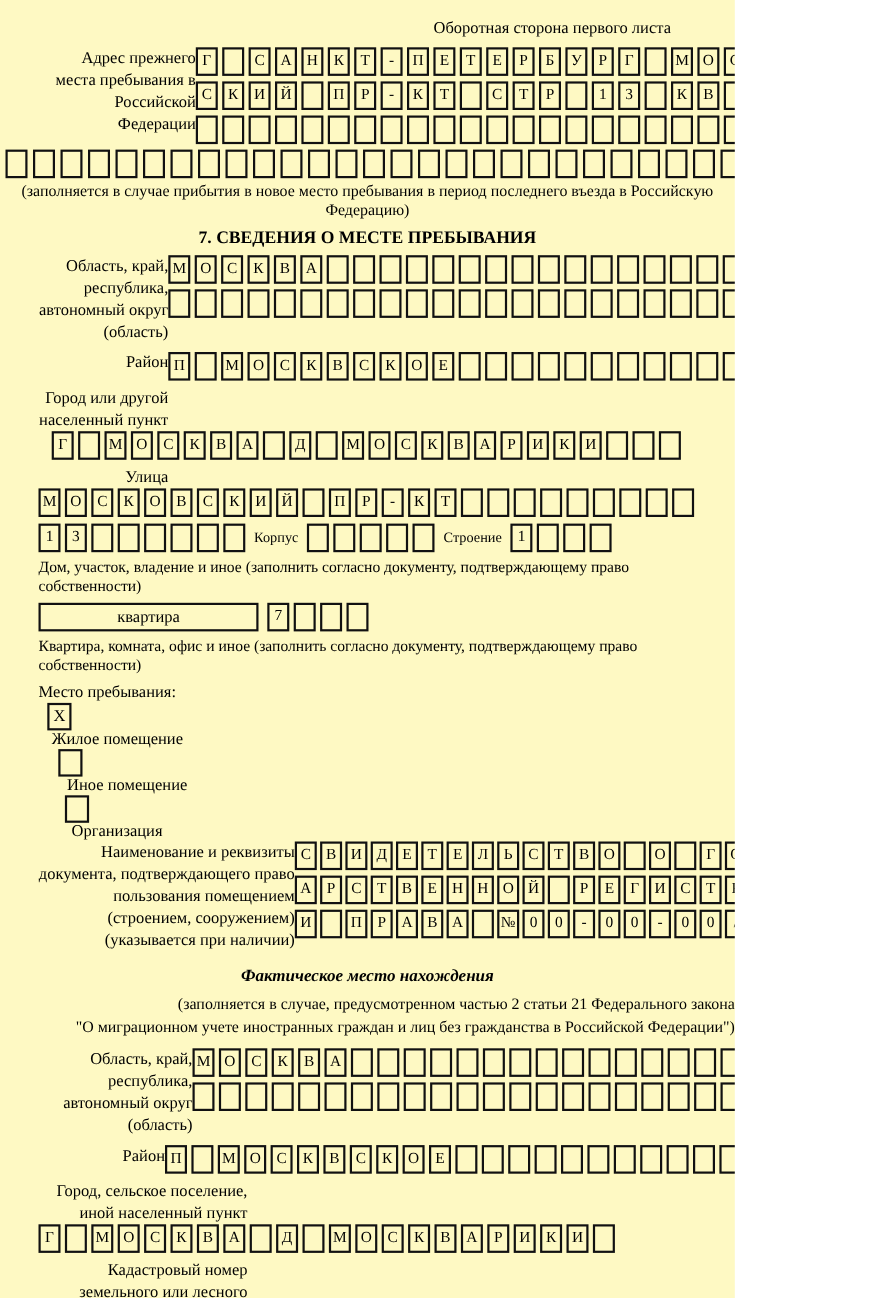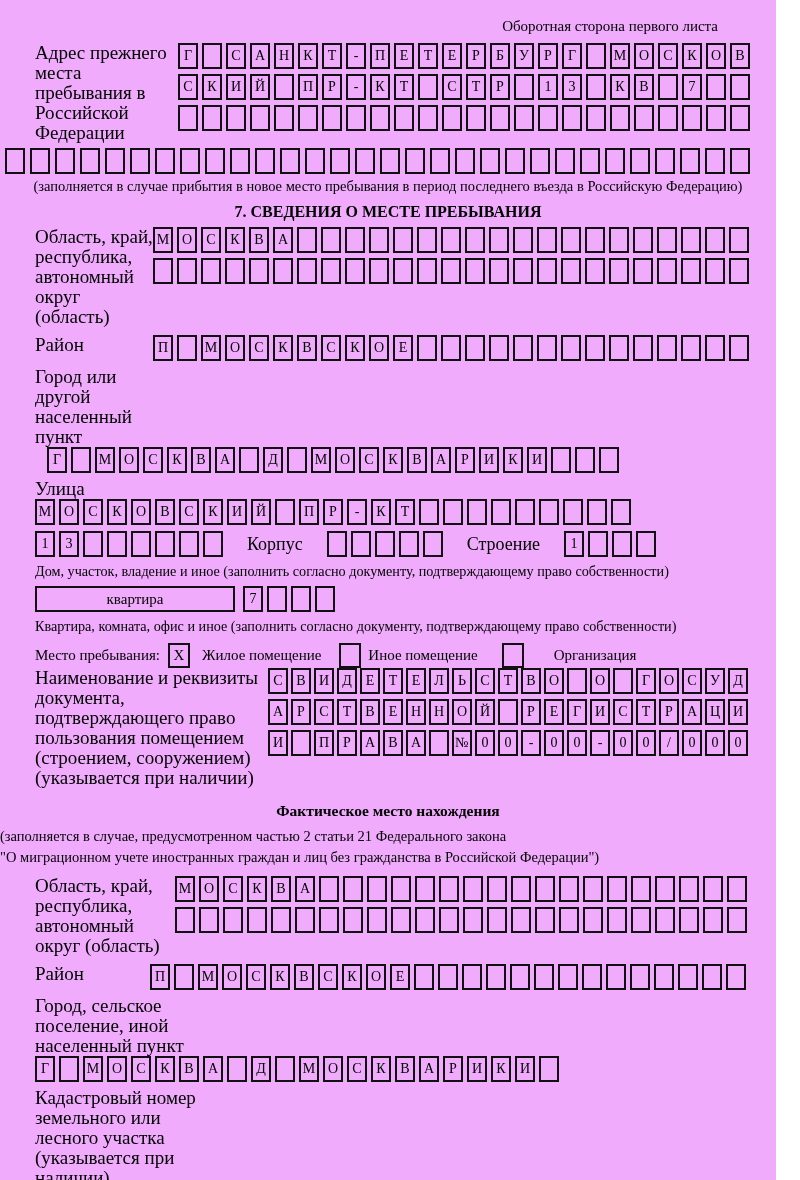--- a/index.html
+++ b/index.html
@@ -1,24 +1,24 @@
 <!DOCTYPE html>
 <html><head>
 <meta charset="utf-8">
 <style>
   * { box-sizing: border-box; }
   html,body { margin:0; padding:0; background:#fff; }
   .page {
-    width:776px; height:1180px; background:#f0abfc; color:#000;
+    width:668px; height:1180px; background:#fef9c3; color:#000;
     font-family:"Liberation Serif", serif; overflow:hidden; position:relative;
   }
   .hdr { text-align:right; padding:18px 58px 0 0; font-size:15px; }
 
   .field { display:flex; align-items:flex-start; margin-left:35px; }
-  .field .label { font-size:19px; line-height:20px; flex:none; }
+  .field .label { font-size:15px; line-height:20px; flex:none;text-align:right; }
   .rows { display:flex; flex-direction:column; gap:5px; }
   .grid { display:flex; gap:4px; }
   .grid.tight { gap:3px; }
   .grid.loose { gap:5px; }
   .cell {
     width:20px; height:26px; border:2px solid #111; flex:none;
     display:flex; align-items:center; justify-content:center;
     font-size:14px; line-height:1;
   }
   .note { text-align:center; font-size:14.5px; margin-top:4px; }
@@ -29,31 +29,31 @@
 
   .overflow-row { margin-left:5px; margin-top:5px; }
 
   .dom-row { display:flex; align-items:center; margin:6px 0 0 35px; gap:8px; }
   .wide-box {
     border:2px solid #111; height:26px; display:flex; align-items:center;
     justify-content:center; font-size:15px; flex:none;
   }
   .dom-box { width:165px; }
   .kv-box { width:200px; }
-  .inline-lbl { font-size:18px; margin:0 16px; }
+  .inline-lbl { font-size:13px; margin:0 0; }
   .small-note { font-size:14.2px; margin:6px 0 4px 35px; }
 
-  .mesto-row { display:flex; align-items:center; margin:8px 0 0 35px; font-size:15px; }
+  .mesto-row { display:flex; margin:8px 0 0 35px; font-size:15px;flex-direction:column; }
   .checkbox {
     width:22px; height:25px; border:2px solid #111; flex:none;
     display:flex; align-items:center; justify-content:center; font-size:15px;
   }
   .mesto-note { font-size:14.2px; margin:3px 0 8px 243px; }
 
-  .fact-note { text-align:left; font-size:14.5px; line-height:21px; margin-top:2px; }
+  .fact-note { text-align:right; font-size:14.5px; line-height:21px; margin-top:2px; }
 
   .stamp-box { margin:8px 0 0 398px; width:362px; height:170px; border:2px solid #111; }
   .mt6{margin-top:6px;flex-direction:column;} .mt8{margin-top:8px;}
   .grid-offset { margin-left:12px; }
   .kad-rows { margin-top:18px; }
 </style>
 </head>
 <body>
 
 <div class="page">
@@ -369,21 +369,21 @@
         <span class="cell"></span>
       </div>
   </div>
   <div class="small-note">Квартира, комната, офис и иное (заполнить согласно документу, подтверждающему право собственности)</div>
 
   <div class="mesto-row">
     <span>Место пребывания:</span>
     <span class="checkbox" style="margin-left:8px;">X</span>
     <span style="margin-left:12px;">Жилое помещение</span>
     <span class="checkbox" style="margin-left:18px;"></span>
-    <span style="margin-left:7px;">Иное помещение</span>
+    <span style="margin-left:26px;">Иное помещение</span>
     <span class="checkbox" style="margin-left:24px;"></span>
     <span style="margin-left:30px;">Организация</span>
   </div>
 
   <div class="field">
     <div class="label w233">Наименование и реквизиты документа, подтверждающего право пользования помещением (строением, сооружением) (указывается при наличии)</div>
     <div class="rows">
       <div class="grid tight">
           <span class="cell">С</span>
           <span class="cell">В</span>
@@ -449,21 +449,21 @@
           <span class="cell">0</span>
           <span class="cell">0</span>
           <span class="cell">/</span>
           <span class="cell">0</span>
           <span class="cell">0</span>
           <span class="cell">0</span>
         </div>
     </div>
   </div>
 
-  <div class="sec-title" style="font-size:15.5px; margin-top:14px;">Фактическое место нахождения</div>
+  <div class="sec-title" style="font-size:15.5px; margin-top:14px;font-style:italic;">Фактическое место нахождения</div>
   <div class="fact-note">(заполняется в случае, предусмотренном частью 2 статьи 21 Федерального закона</div>
   <div class="fact-note" style="margin-top:0;">"О миграционном учете иностранных граждан и лиц без гражданства в Российской Федерации")</div>
 
   <div class="field mt8">
     <div class="label w140">Область, край, республика, автономный округ (область)</div>
     <div class="rows">
       <div class="grid">
           <span class="cell">М</span>
           <span class="cell">О</span>
           <span class="cell">С</span>

